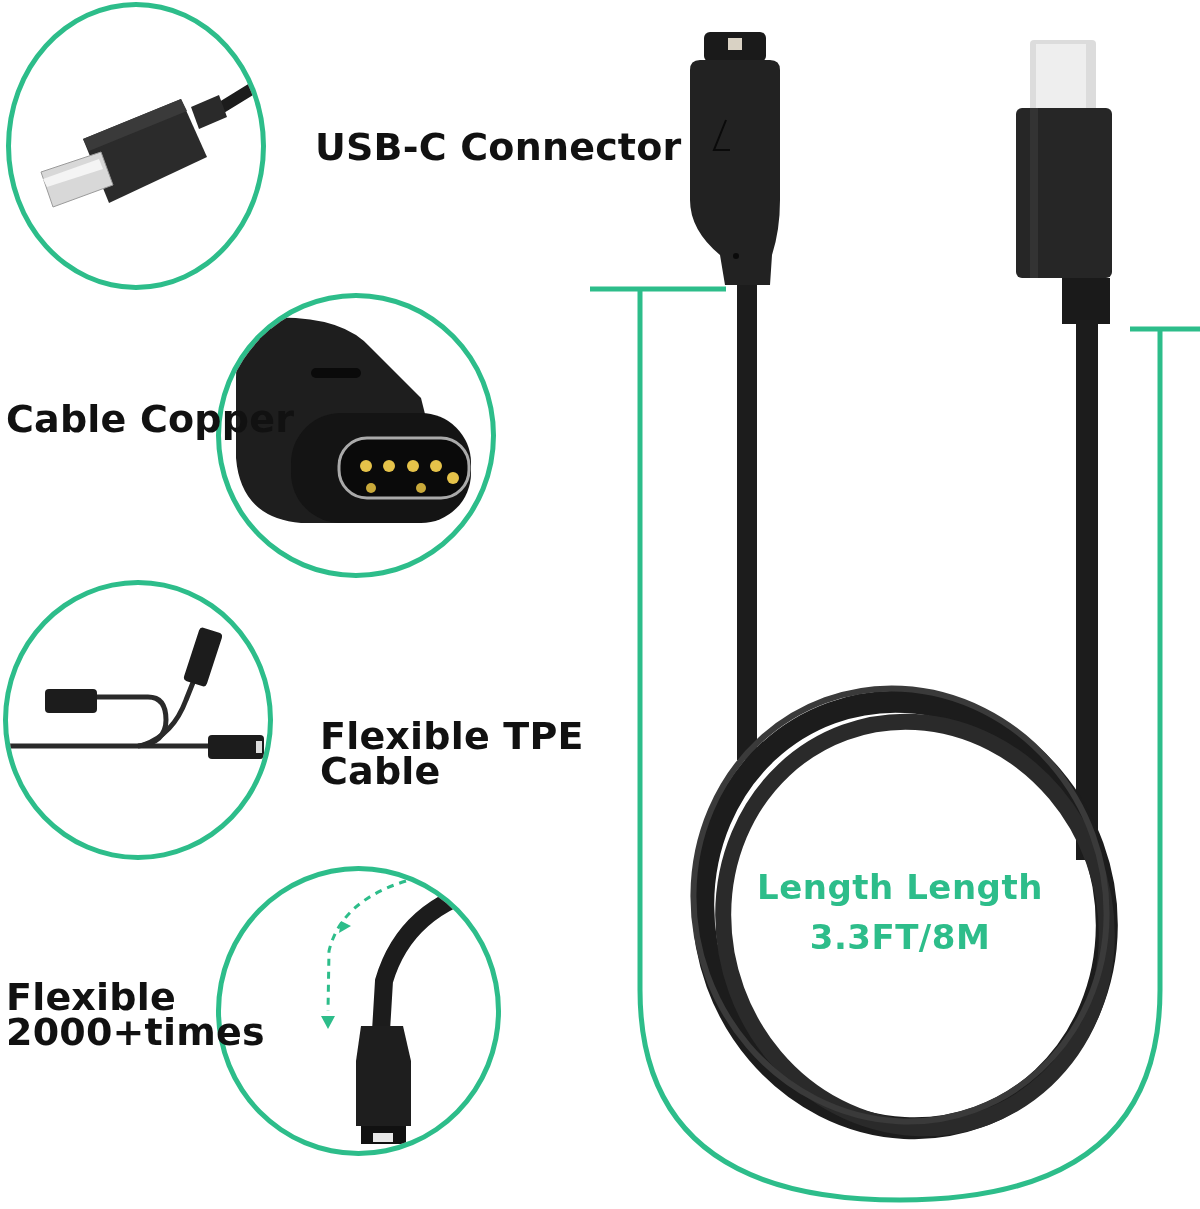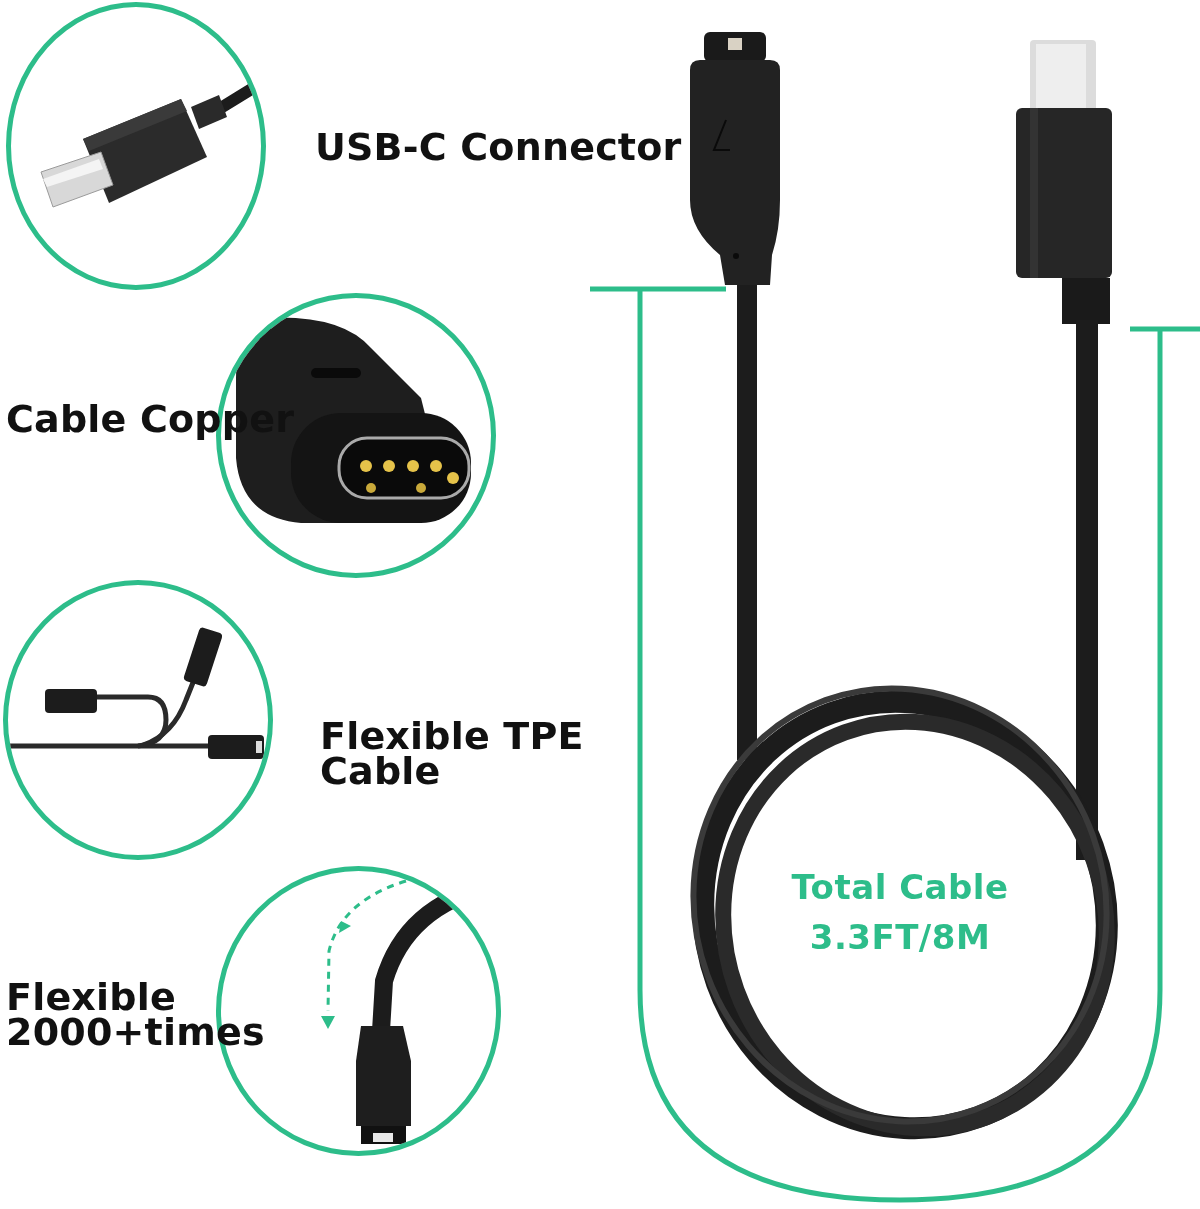--- a/index.html
+++ b/index.html
@@ -126,15 +126,15 @@
   <line x1="1087" y1="320" x2="1087" y2="860" stroke="#1c1c1c" stroke-width="22"></line>
 
   <g fill="none" stroke="#1c1c1c">
     <ellipse cx="905" cy="915" rx="200" ry="215" stroke-width="22" transform="rotate(-20 905 915)"></ellipse>
     <ellipse cx="915" cy="925" rx="190" ry="205" stroke-width="16" stroke="#2a2a2a" transform="rotate(-20 915 925)"></ellipse>
     <ellipse cx="900" cy="905" rx="205" ry="218" stroke-width="6" stroke="#3a3a3a" transform="rotate(-20 900 905)"></ellipse>
   </g>
 </svg>
 
 <div class="length-label" style="left:740px; top:862px; width:320px;">
-  <div>Total Cable</div>
+  <div>Length Length</div>
   <div>3.3FT/8M</div>
 </div>
 
 </body></html>

